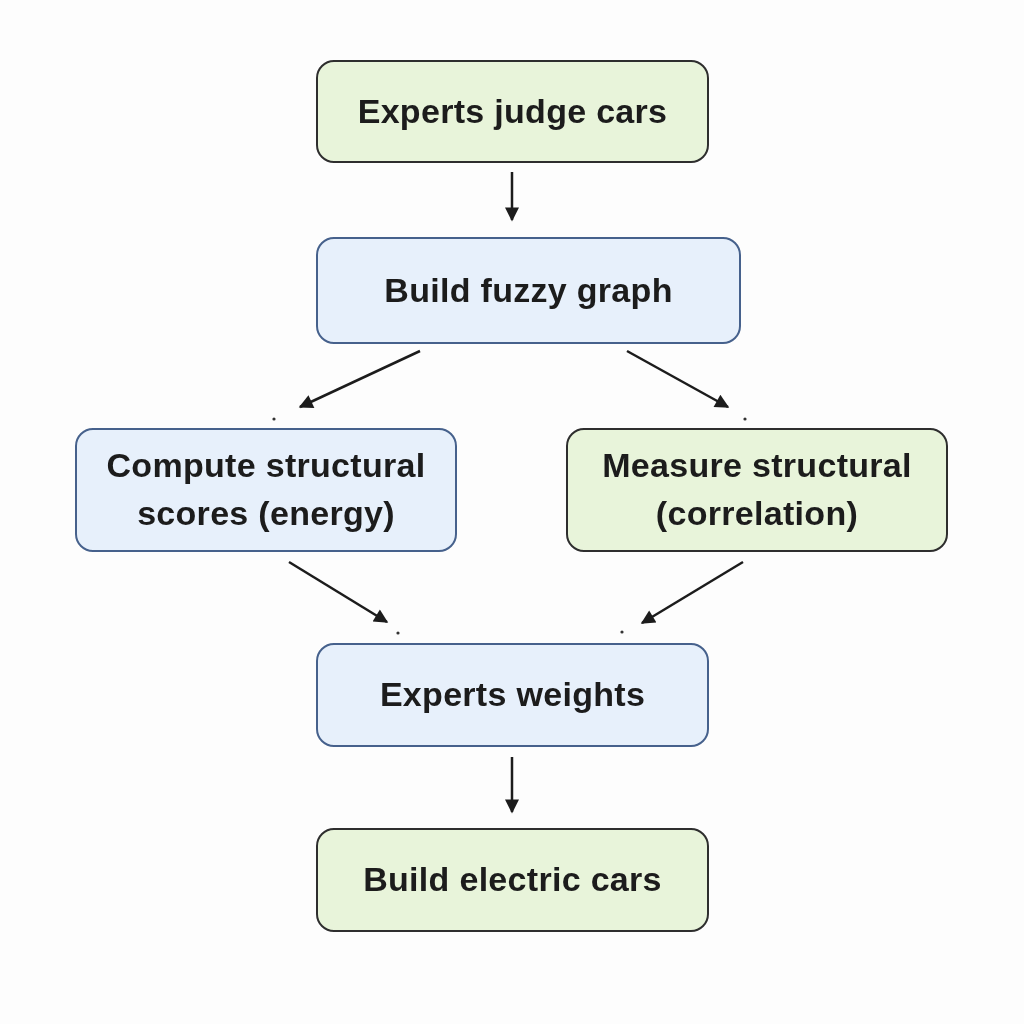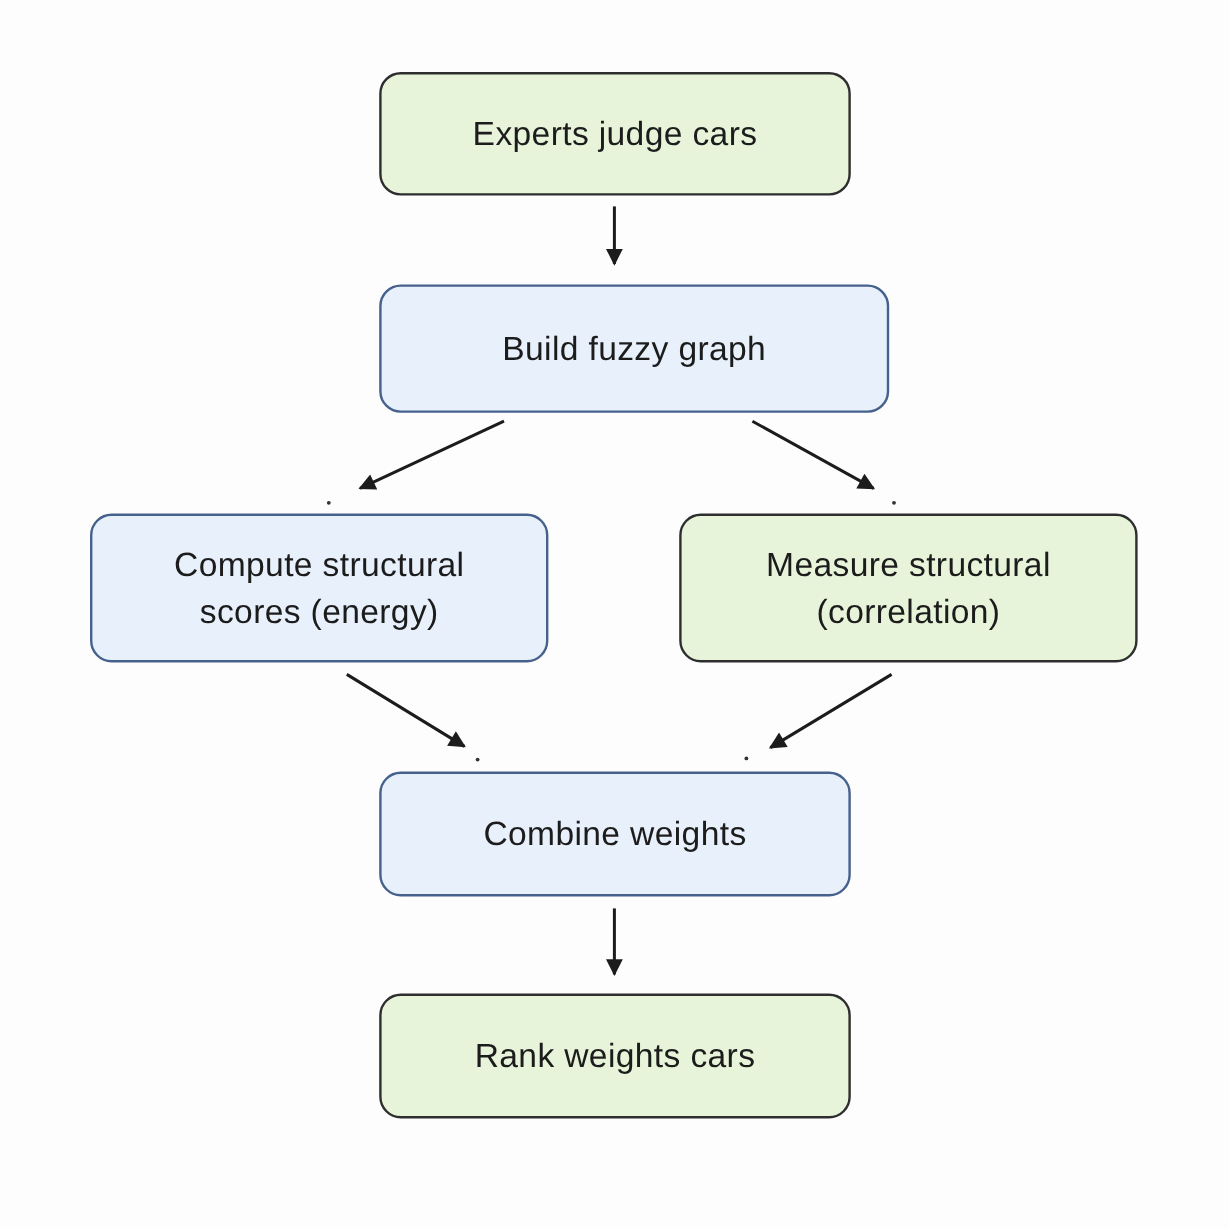--- a/index.html
+++ b/index.html
@@ -21,22 +21,22 @@
     width: 1024px;
     height: 1024px;
   }
   .node {
     position: absolute;
     display: flex;
     align-items: center;
     justify-content: center;
     text-align: center;
     border-radius: 18px;
-    font-size: 28px;
-    font-weight: 400;
+    font-size: 34px;
+    font-weight: 700;
     letter-spacing: 0.3px;
     line-height: 1.4;
     color: #1c1c1c;
     padding: 0 26px;
     box-sizing: border-box;
   }
   .node.green {
     background: #e8f4da;
     border: 2px solid #2e2e2e;
   }
@@ -75,17 +75,17 @@
   </svg>
 
   <div class="node green n-experts">Experts judge cars</div>
 
   <div class="node blue n-graph">Build fuzzy graph</div>
 
   <div class="node blue n-structural">Compute structural scores (energy)</div>
 
   <div class="node green n-similarity">Measure structural (correlation)</div>
 
-  <div class="node blue n-combine">Combine weights</div>
+  <div class="node blue n-combine">Experts weights</div>
 
-  <div class="node green n-rank">Rank weights cars</div>
+  <div class="node green n-rank">Build electric cars</div>
 
 </div>
 
 </body></html>

